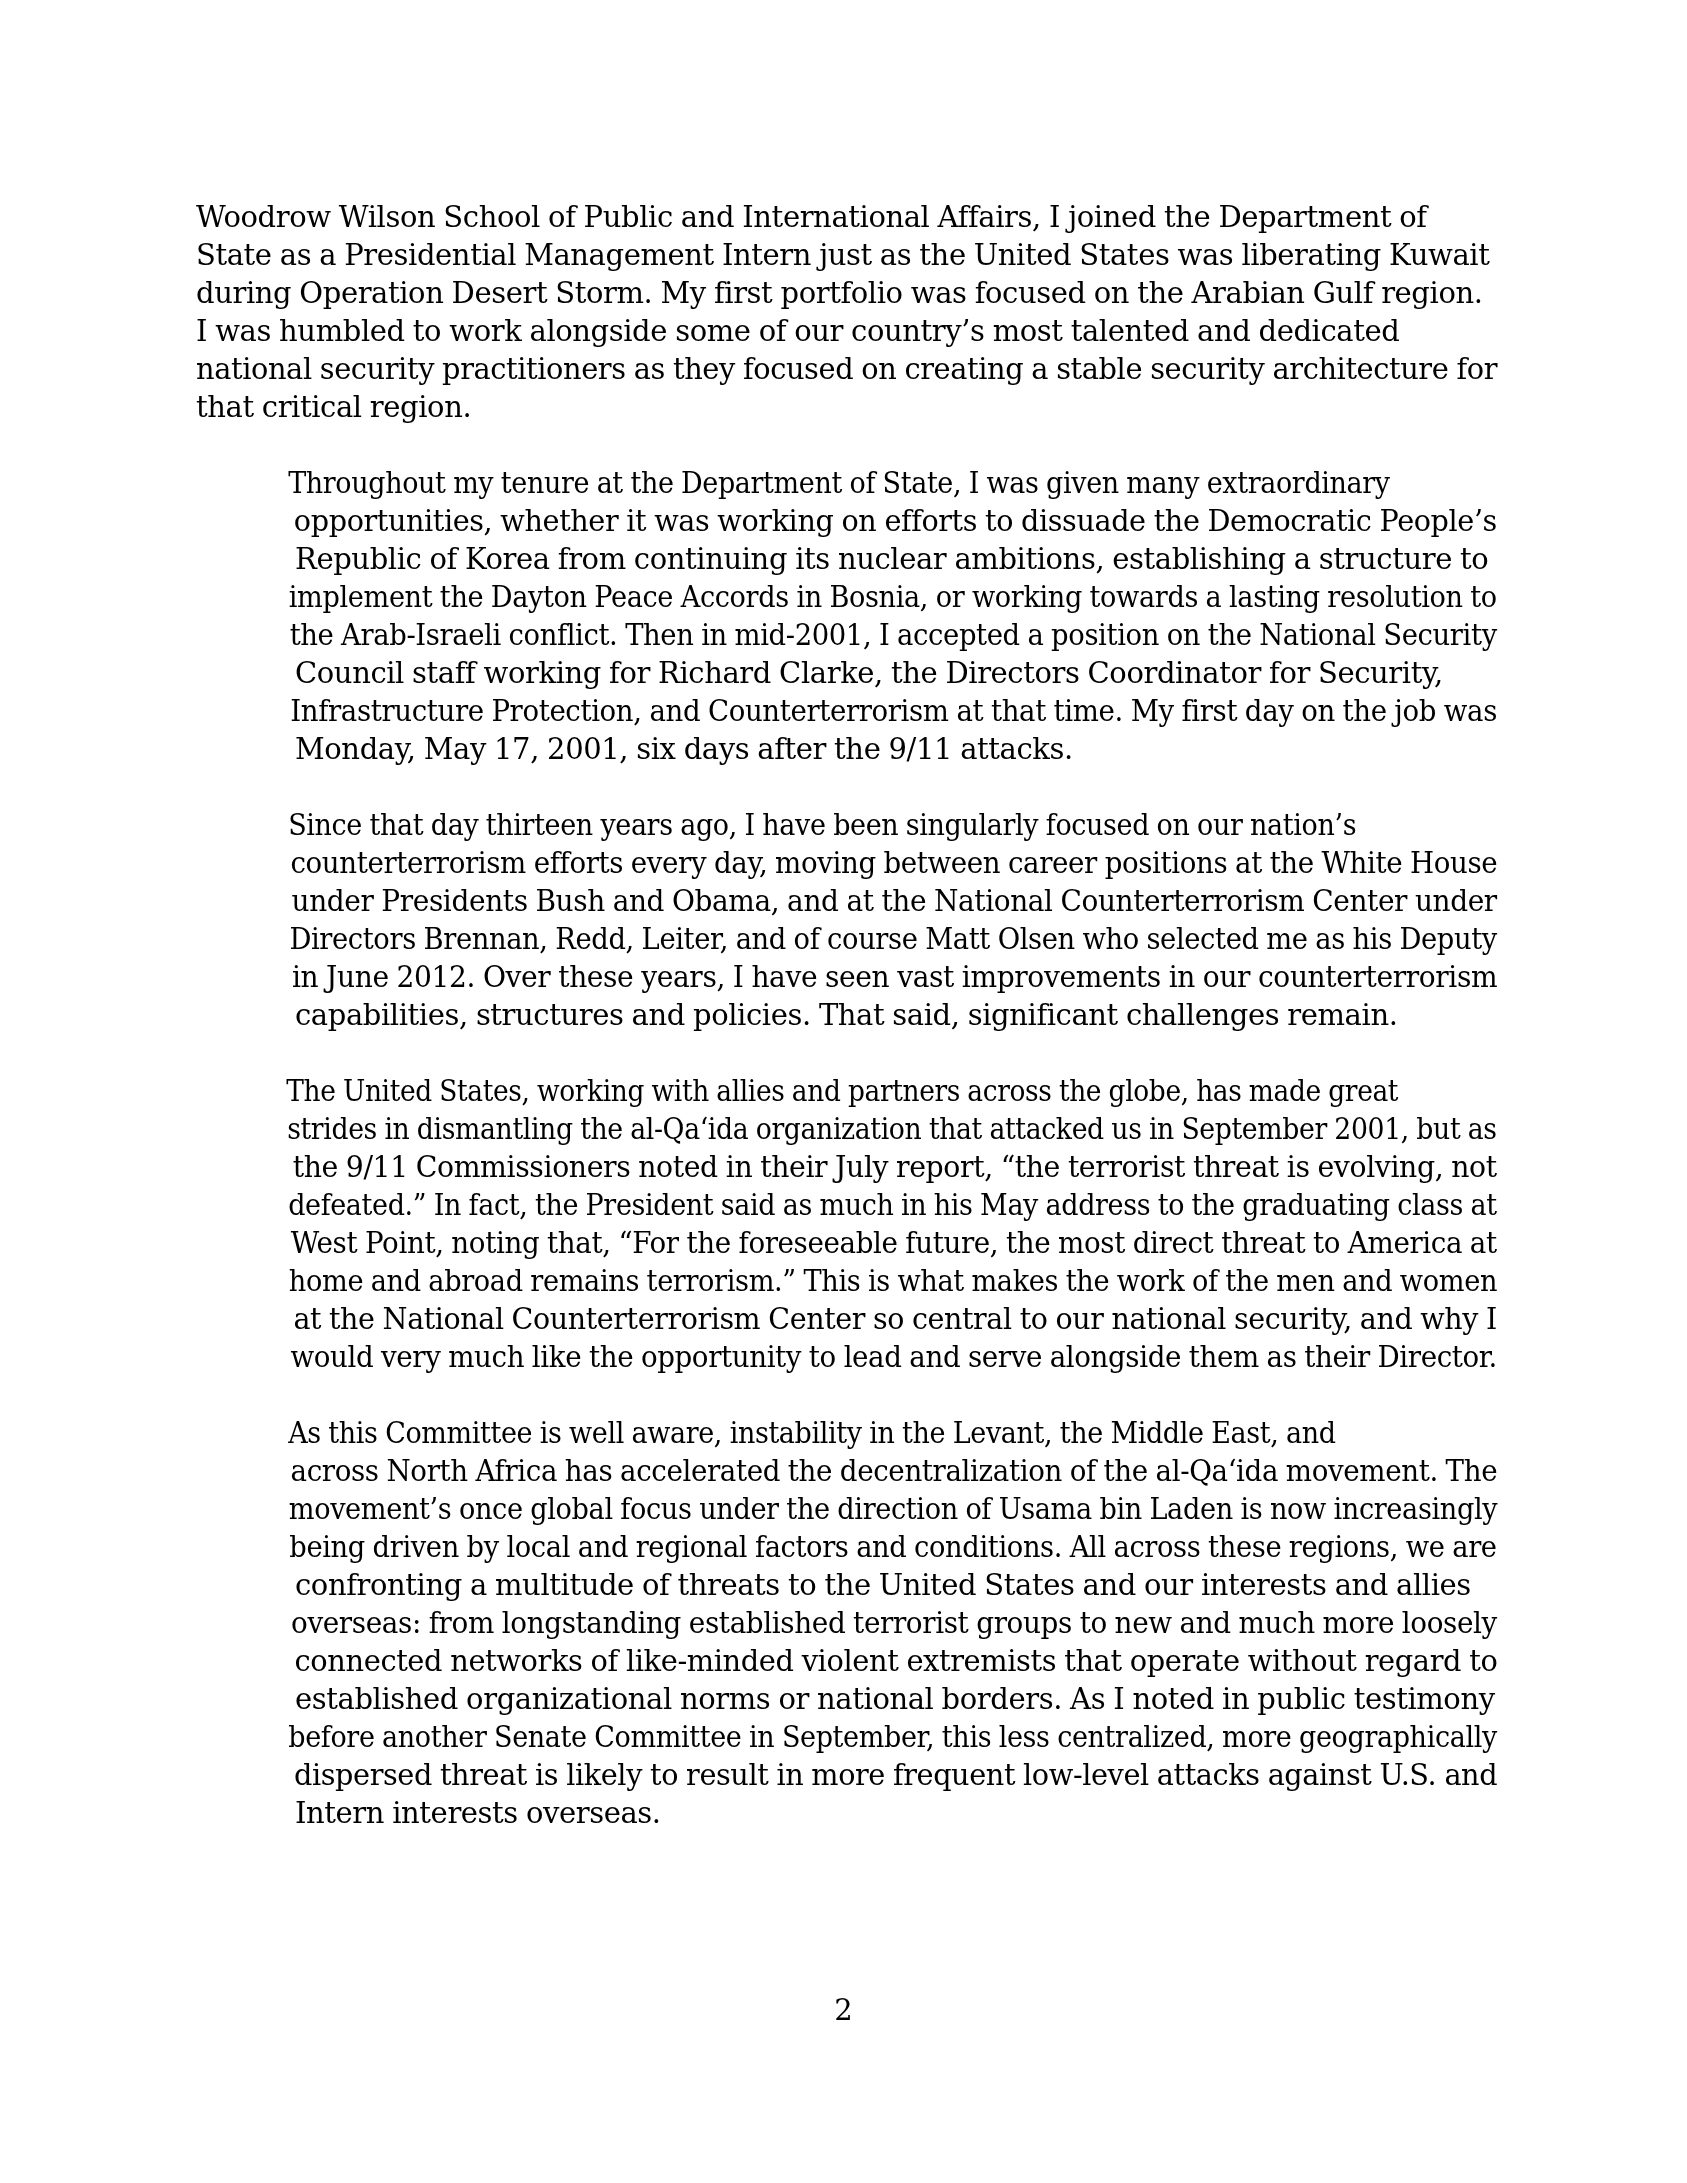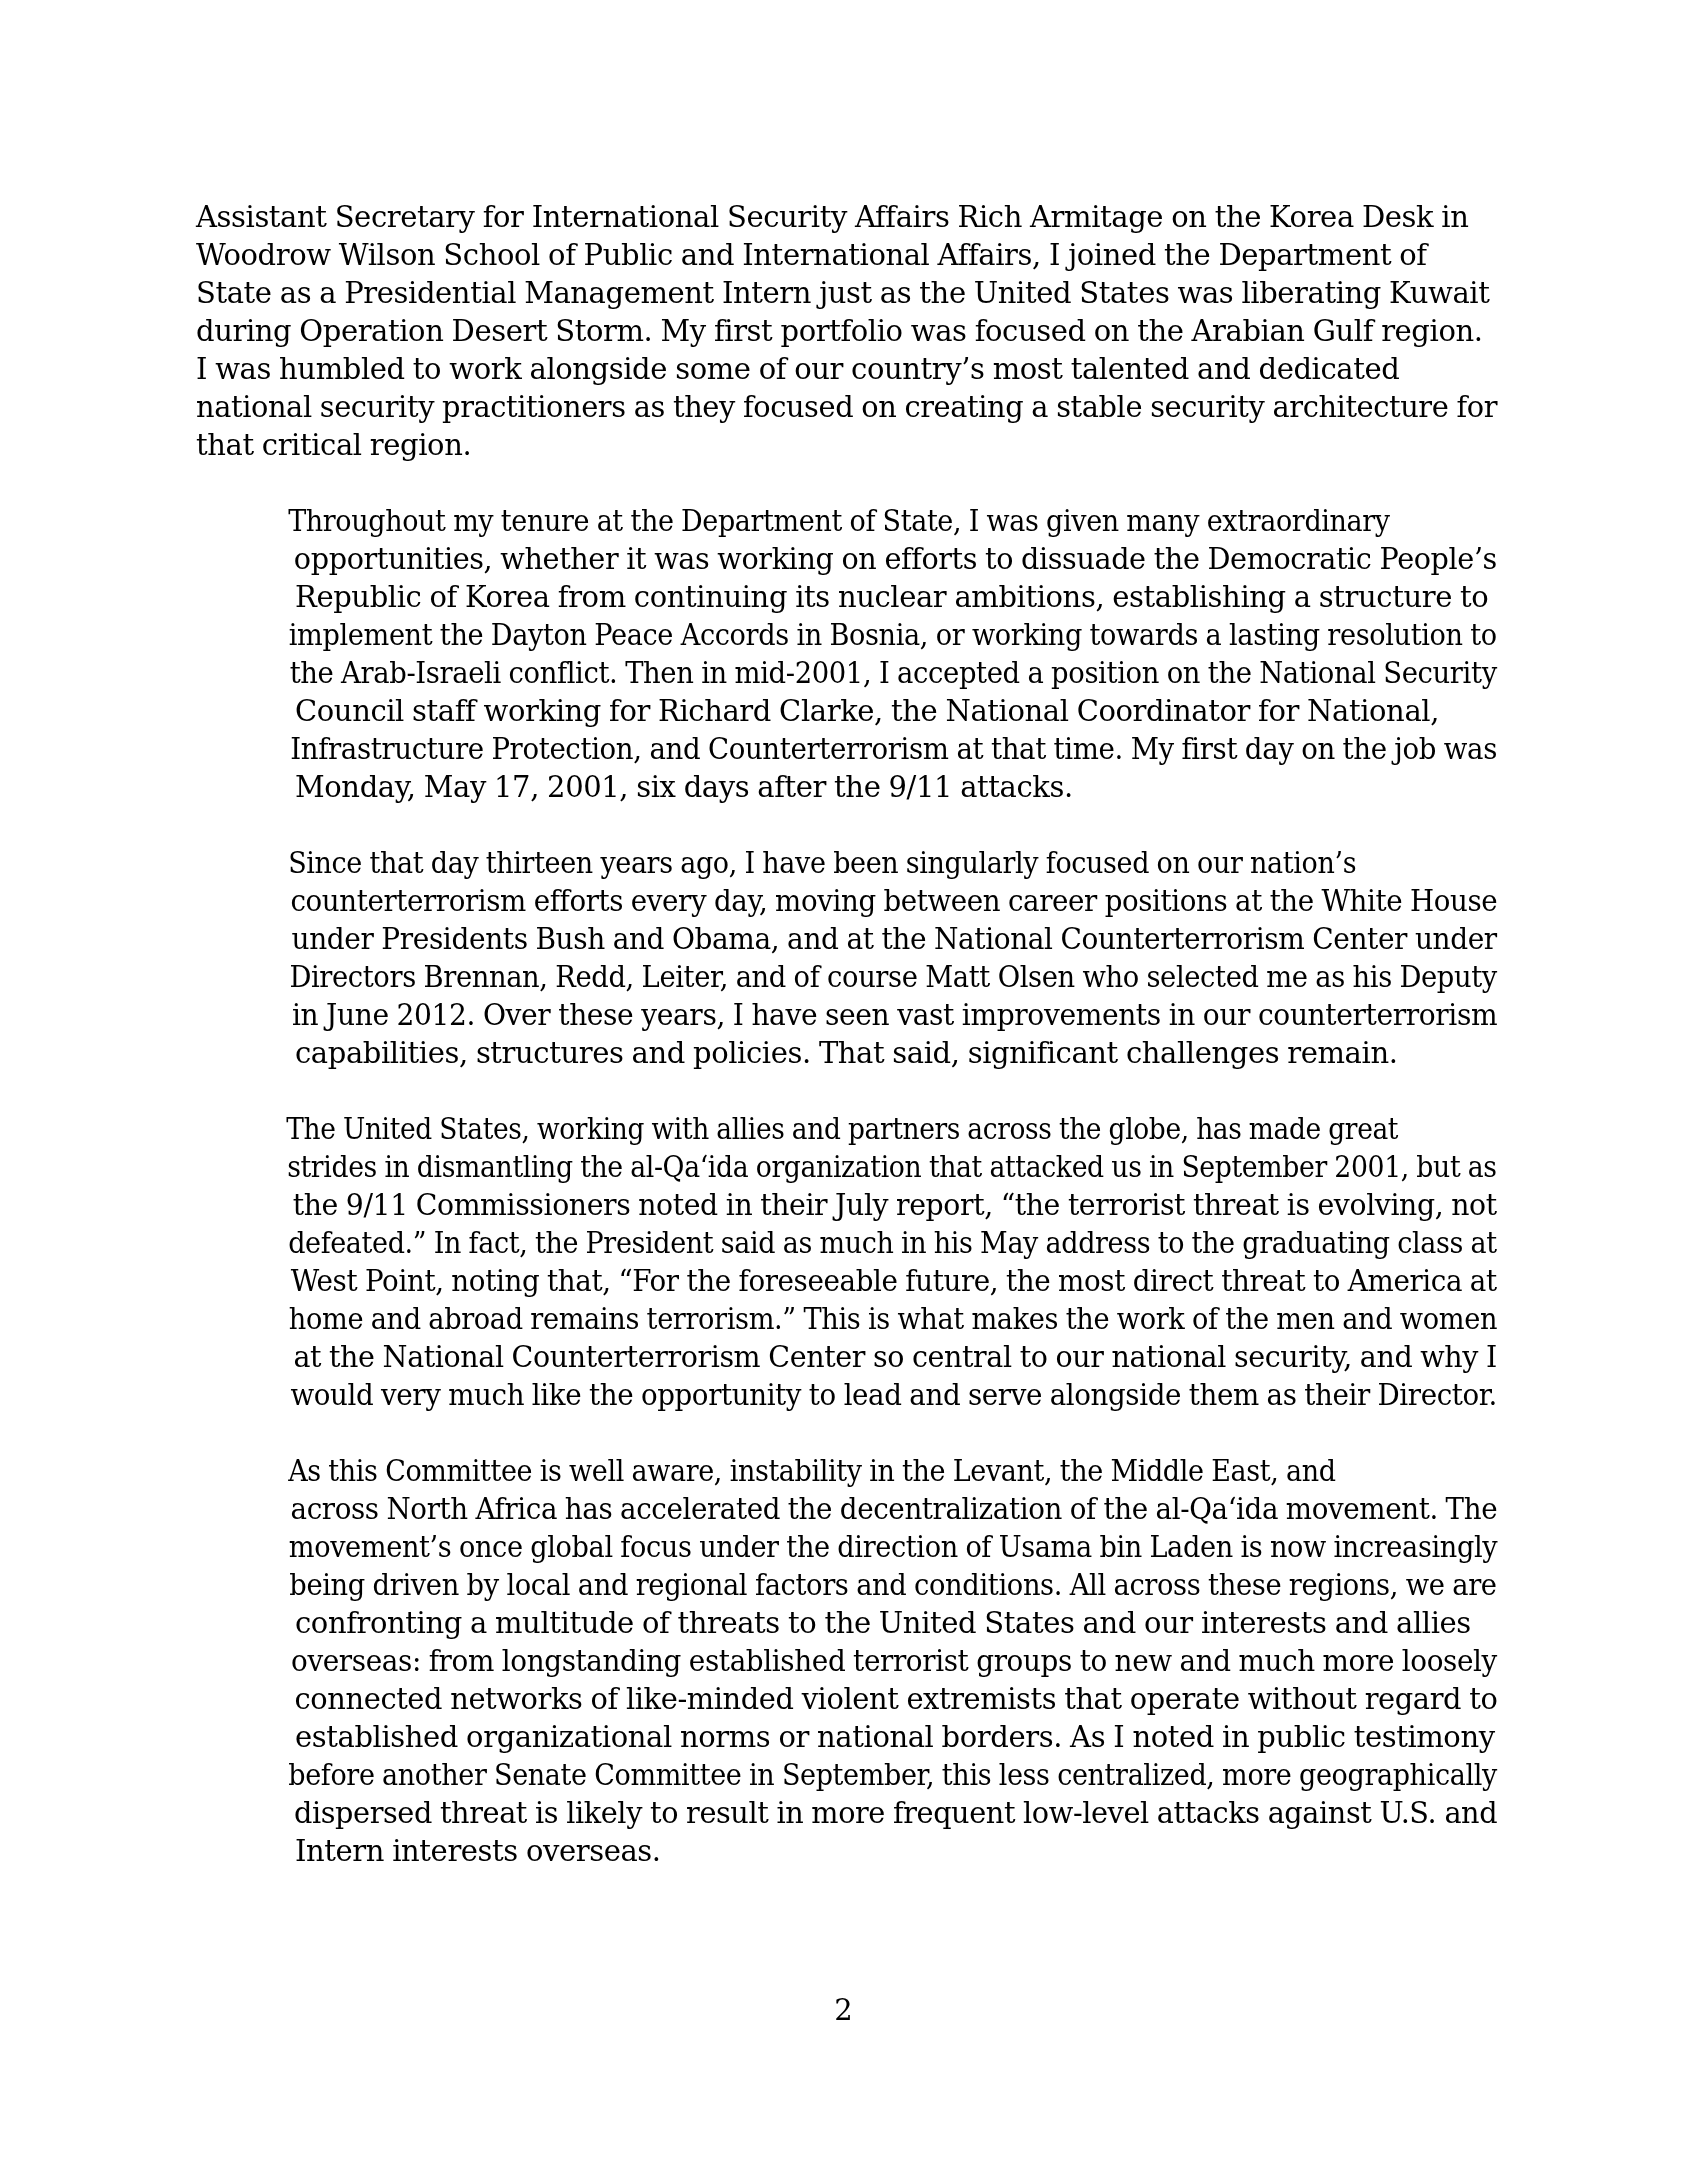--- a/index.html
+++ b/index.html
@@ -45,35 +45,34 @@
       text-align: center;
       font-size: 29px;
       line-height: 38px;
     }
   </style>
 </head>
 <body>
 
 <div class="page">
   <p class="para">
-      <span class="line">Assistant Secretary for International Security Affairs Rich Armitage on the Korea Desk in</span>
       <span class="line">Woodrow Wilson School of Public and International Affairs, I joined the Department of</span>
       <span class="line">State as a Presidential Management Intern just as the United States was liberating Kuwait</span>
       <span class="line">during Operation Desert Storm.  My first portfolio was focused on the Arabian Gulf region.</span>
       <span class="line">I was humbled to work alongside some of our country’s most talented and dedicated</span>
       <span class="line" style="transform-origin: left center; transform: scaleX(0.994);">national security practitioners as they focused on creating a stable security architecture for</span>
       <span class="line">that critical region.</span>
     </p>
   <p class="para indent">
       <span class="line" style="transform-origin: left center; transform: scaleX(0.9311);">Throughout my tenure at the Department of State, I was given many extraordinary</span>
       <span class="line" style="transform-origin: left center; transform: scaleX(0.9885);">opportunities, whether it was working on efforts to dissuade the Democratic People’s</span>
       <span class="line">Republic of Korea from continuing its nuclear ambitions, establishing a structure to</span>
       <span class="line" style="transform-origin: left center; transform: scaleX(0.9369);">implement the Dayton Peace Accords in Bosnia, or working towards a lasting resolution to</span>
       <span class="line" style="transform-origin: left center; transform: scaleX(0.9459);">the Arab-Israeli conflict.  Then in mid-2001, I accepted a position on the National Security</span>
-      <span class="line">Council staff working for Richard Clarke, the National Coordinator for National,</span>
+      <span class="line">Council staff working for Richard Clarke, the Directors Coordinator for Security,</span>
       <span class="line" style="transform-origin: left center; transform: scaleX(0.9523);">Infrastructure Protection, and Counterterrorism at that time.  My first day on the job was</span>
       <span class="line">Monday, May 17, 2001, six days after the 9/11 attacks.</span>
     </p>
   <p class="para indent">
       <span class="line" style="transform-origin: left center; transform: scaleX(0.9311);">Since that day thirteen years ago, I have been singularly focused on our nation’s</span>
       <span class="line" style="transform-origin: left center; transform: scaleX(0.9541);">counterterrorism efforts every day, moving between career positions at the White House</span>
       <span class="line" style="transform-origin: left center; transform: scaleX(0.9648);">under Presidents Bush and Obama, and at the National Counterterrorism Center under</span>
       <span class="line" style="transform-origin: left center; transform: scaleX(0.9432);">Directors Brennan,  Redd, Leiter, and of course Matt Olsen who selected me as his Deputy</span>
       <span class="line" style="transform-origin: left center; transform: scaleX(0.9691);">in June 2012.  Over these years, I have seen vast improvements in our counterterrorism</span>
       <span class="line">capabilities, structures and policies.  That said, significant challenges remain.</span>

